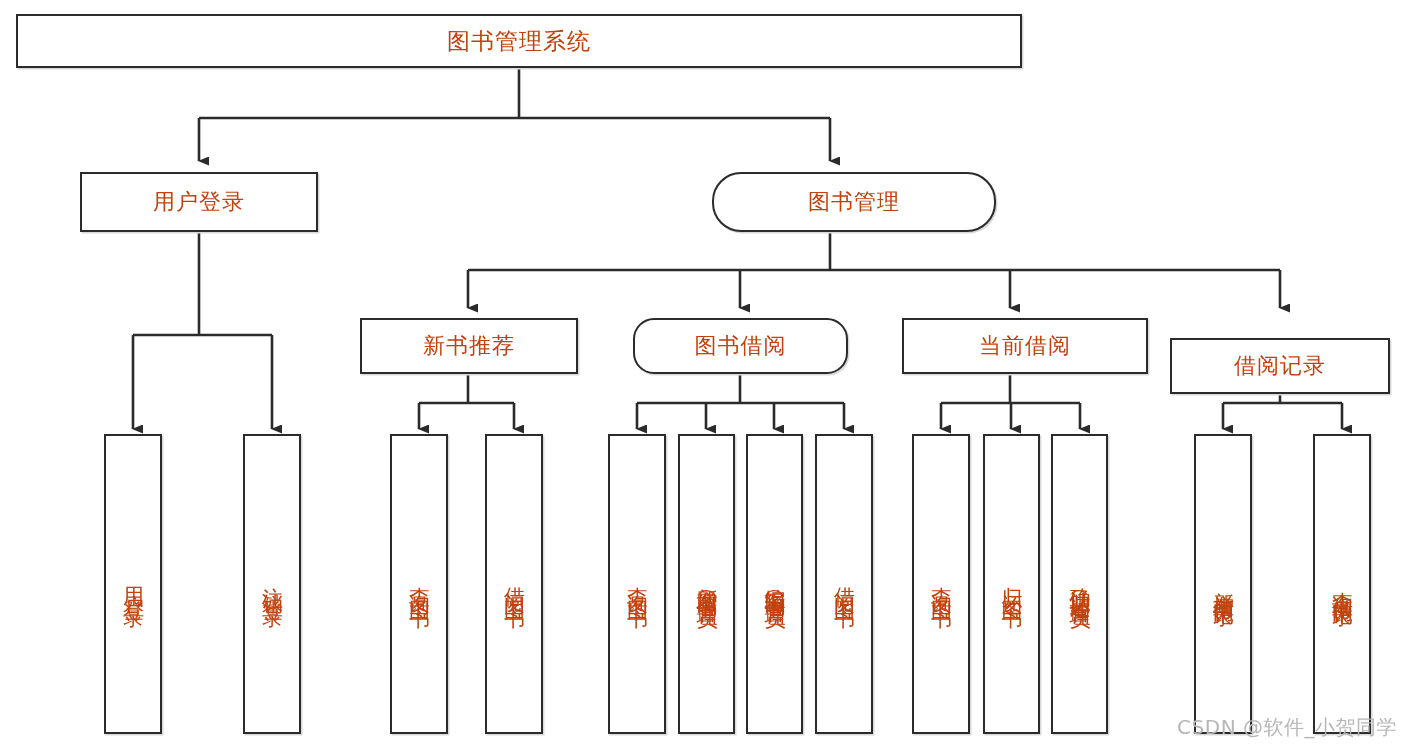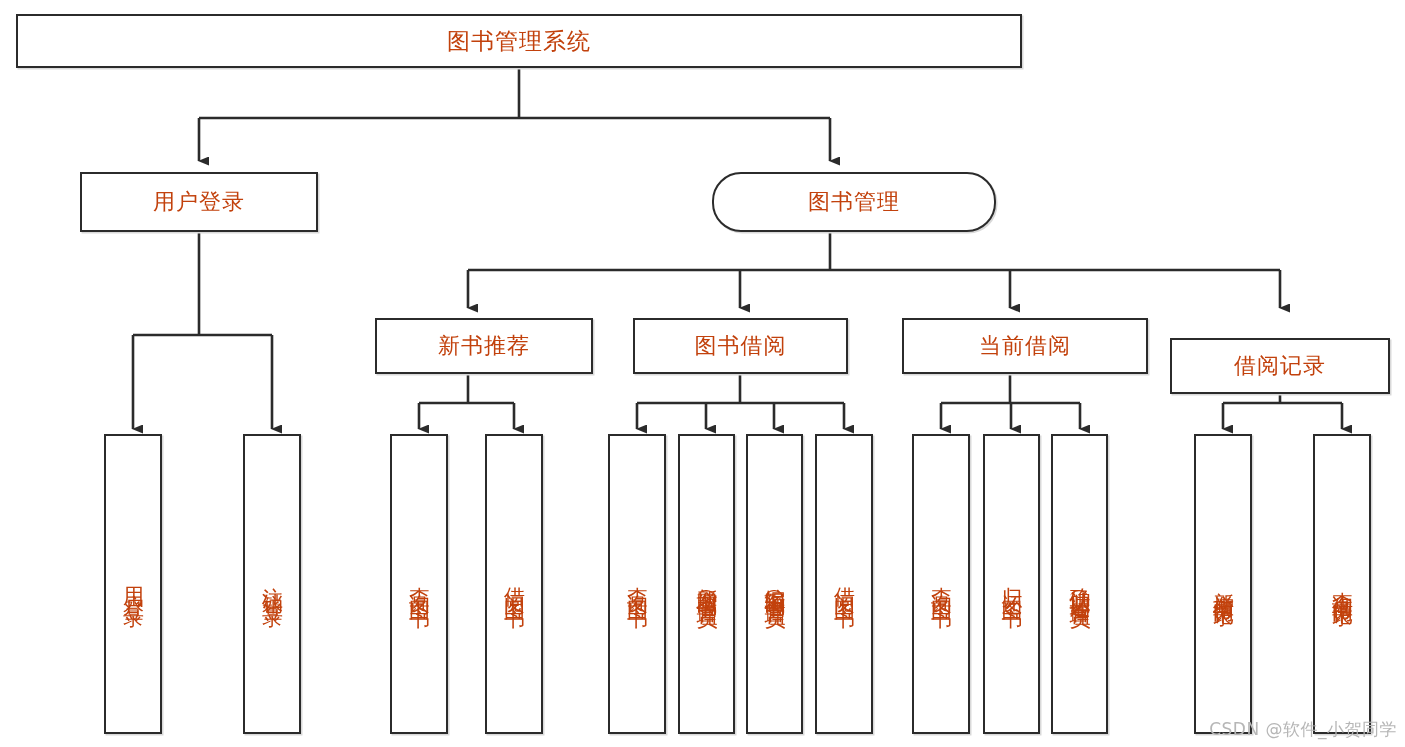--- a/index.html
+++ b/index.html
@@ -57,21 +57,21 @@
     text-orientation: upright;
     line-height: 1;
     letter-spacing: 7px;
     text-align: center;
   }
   .node.v.tight .lbl { letter-spacing: 3px; }
   .watermark {
     position: absolute;
     right: 8px;
     bottom: 6px;
-    font-size: 17px;
+    font-size: 20px;
     color: #b6b6b6;
     white-space: nowrap;
     letter-spacing: 0.5px;
   }
 </style>
 </head>
 <body>
 
 <div id="canvas">
 
@@ -129,24 +129,24 @@
     <span class="lbl">图书管理系统</span>
   </div>
 
   <div class="node h" style="left:80px; top:172px; width:238px; height:60px;">
     <span class="lbl">用户登录</span>
   </div>
   <div class="node h" style="left:712px; top:172px; width:284px; height:60px;border-radius:29px;">
     <span class="lbl">图书管理</span>
   </div>
 
-  <div class="node h" style="left:375px; top:318px; width:218px; height:56px;">
+  <div class="node h" style="left:360px; top:318px; width:218px; height:56px;">
     <span class="lbl">新书推荐</span>
   </div>
-  <div class="node h" style="left:633px; top:318px; width:215px; height:56px;">
+  <div class="node h" style="left:633px; top:318px; width:215px; height:56px;border-radius:21px;">
     <span class="lbl">图书借阅</span>
   </div>
   <div class="node h" style="left:902px; top:318px; width:246px; height:56px;">
     <span class="lbl">当前借阅</span>
   </div>
   <div class="node h" style="left:1170px; top:318px; width:220px; height:56px;margin-top:20px;">
     <span class="lbl">借阅记录</span>
   </div>
 
   <div class="node v" style="left:104px; top:434px; width:58px; height:300px;">

